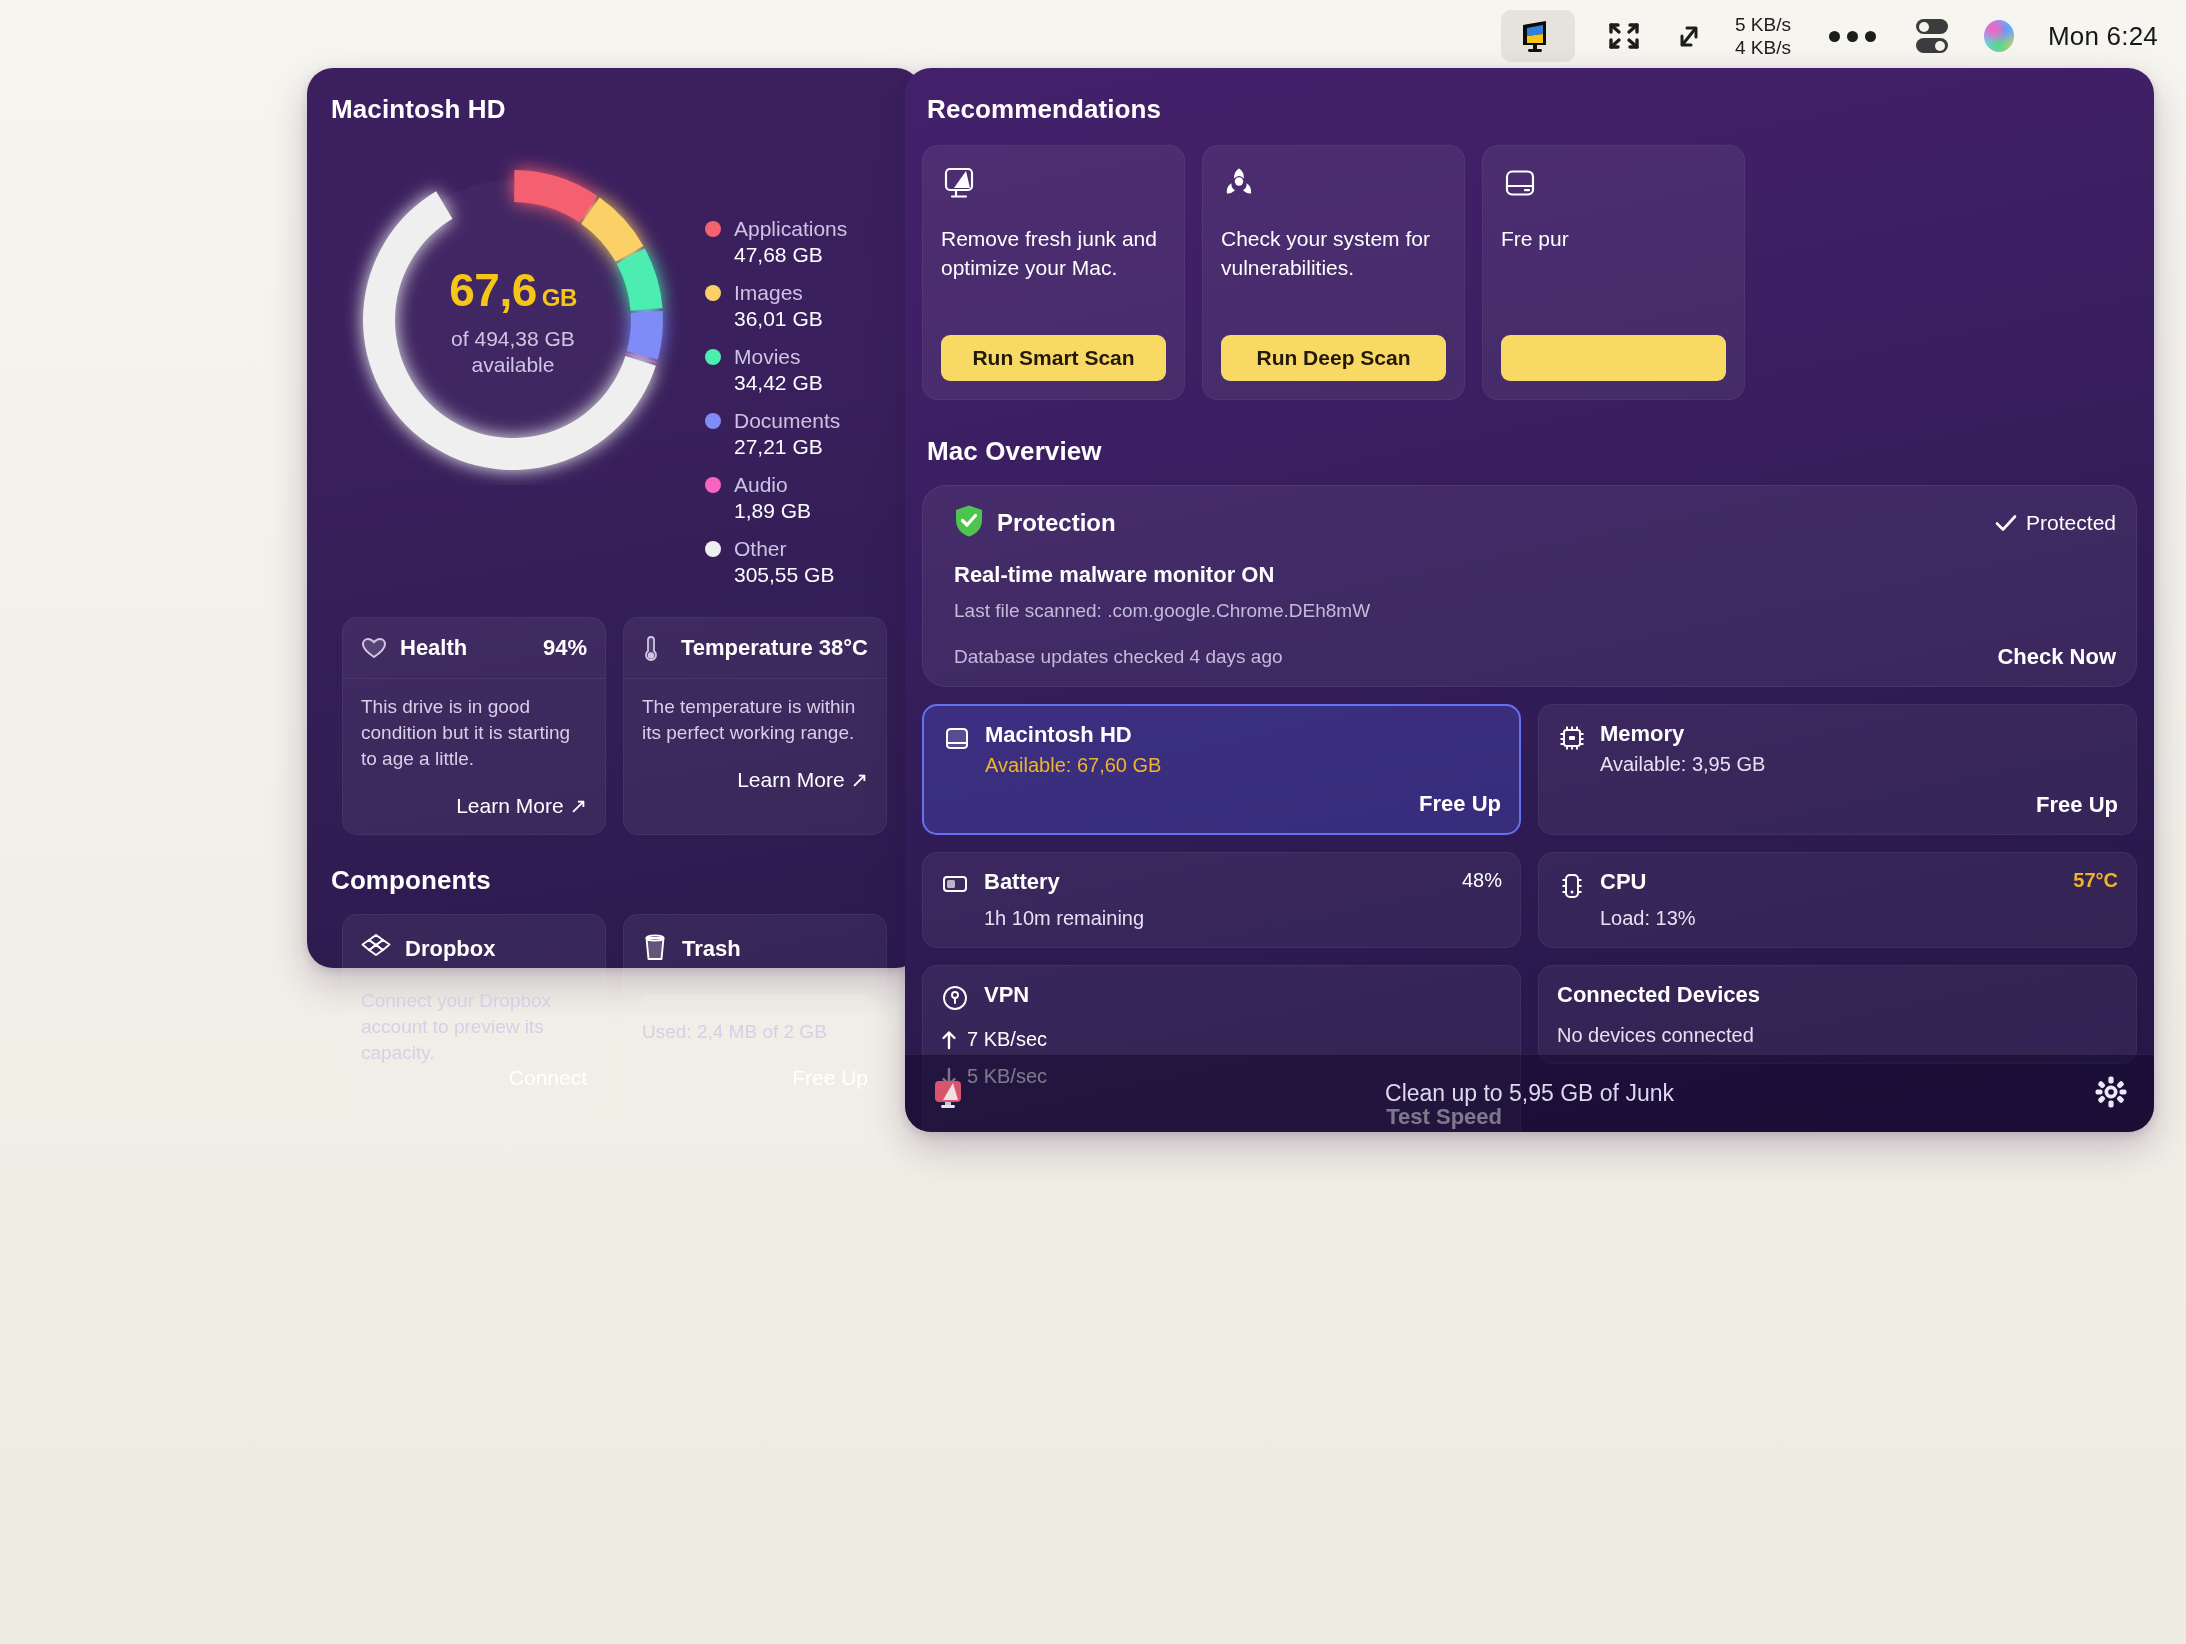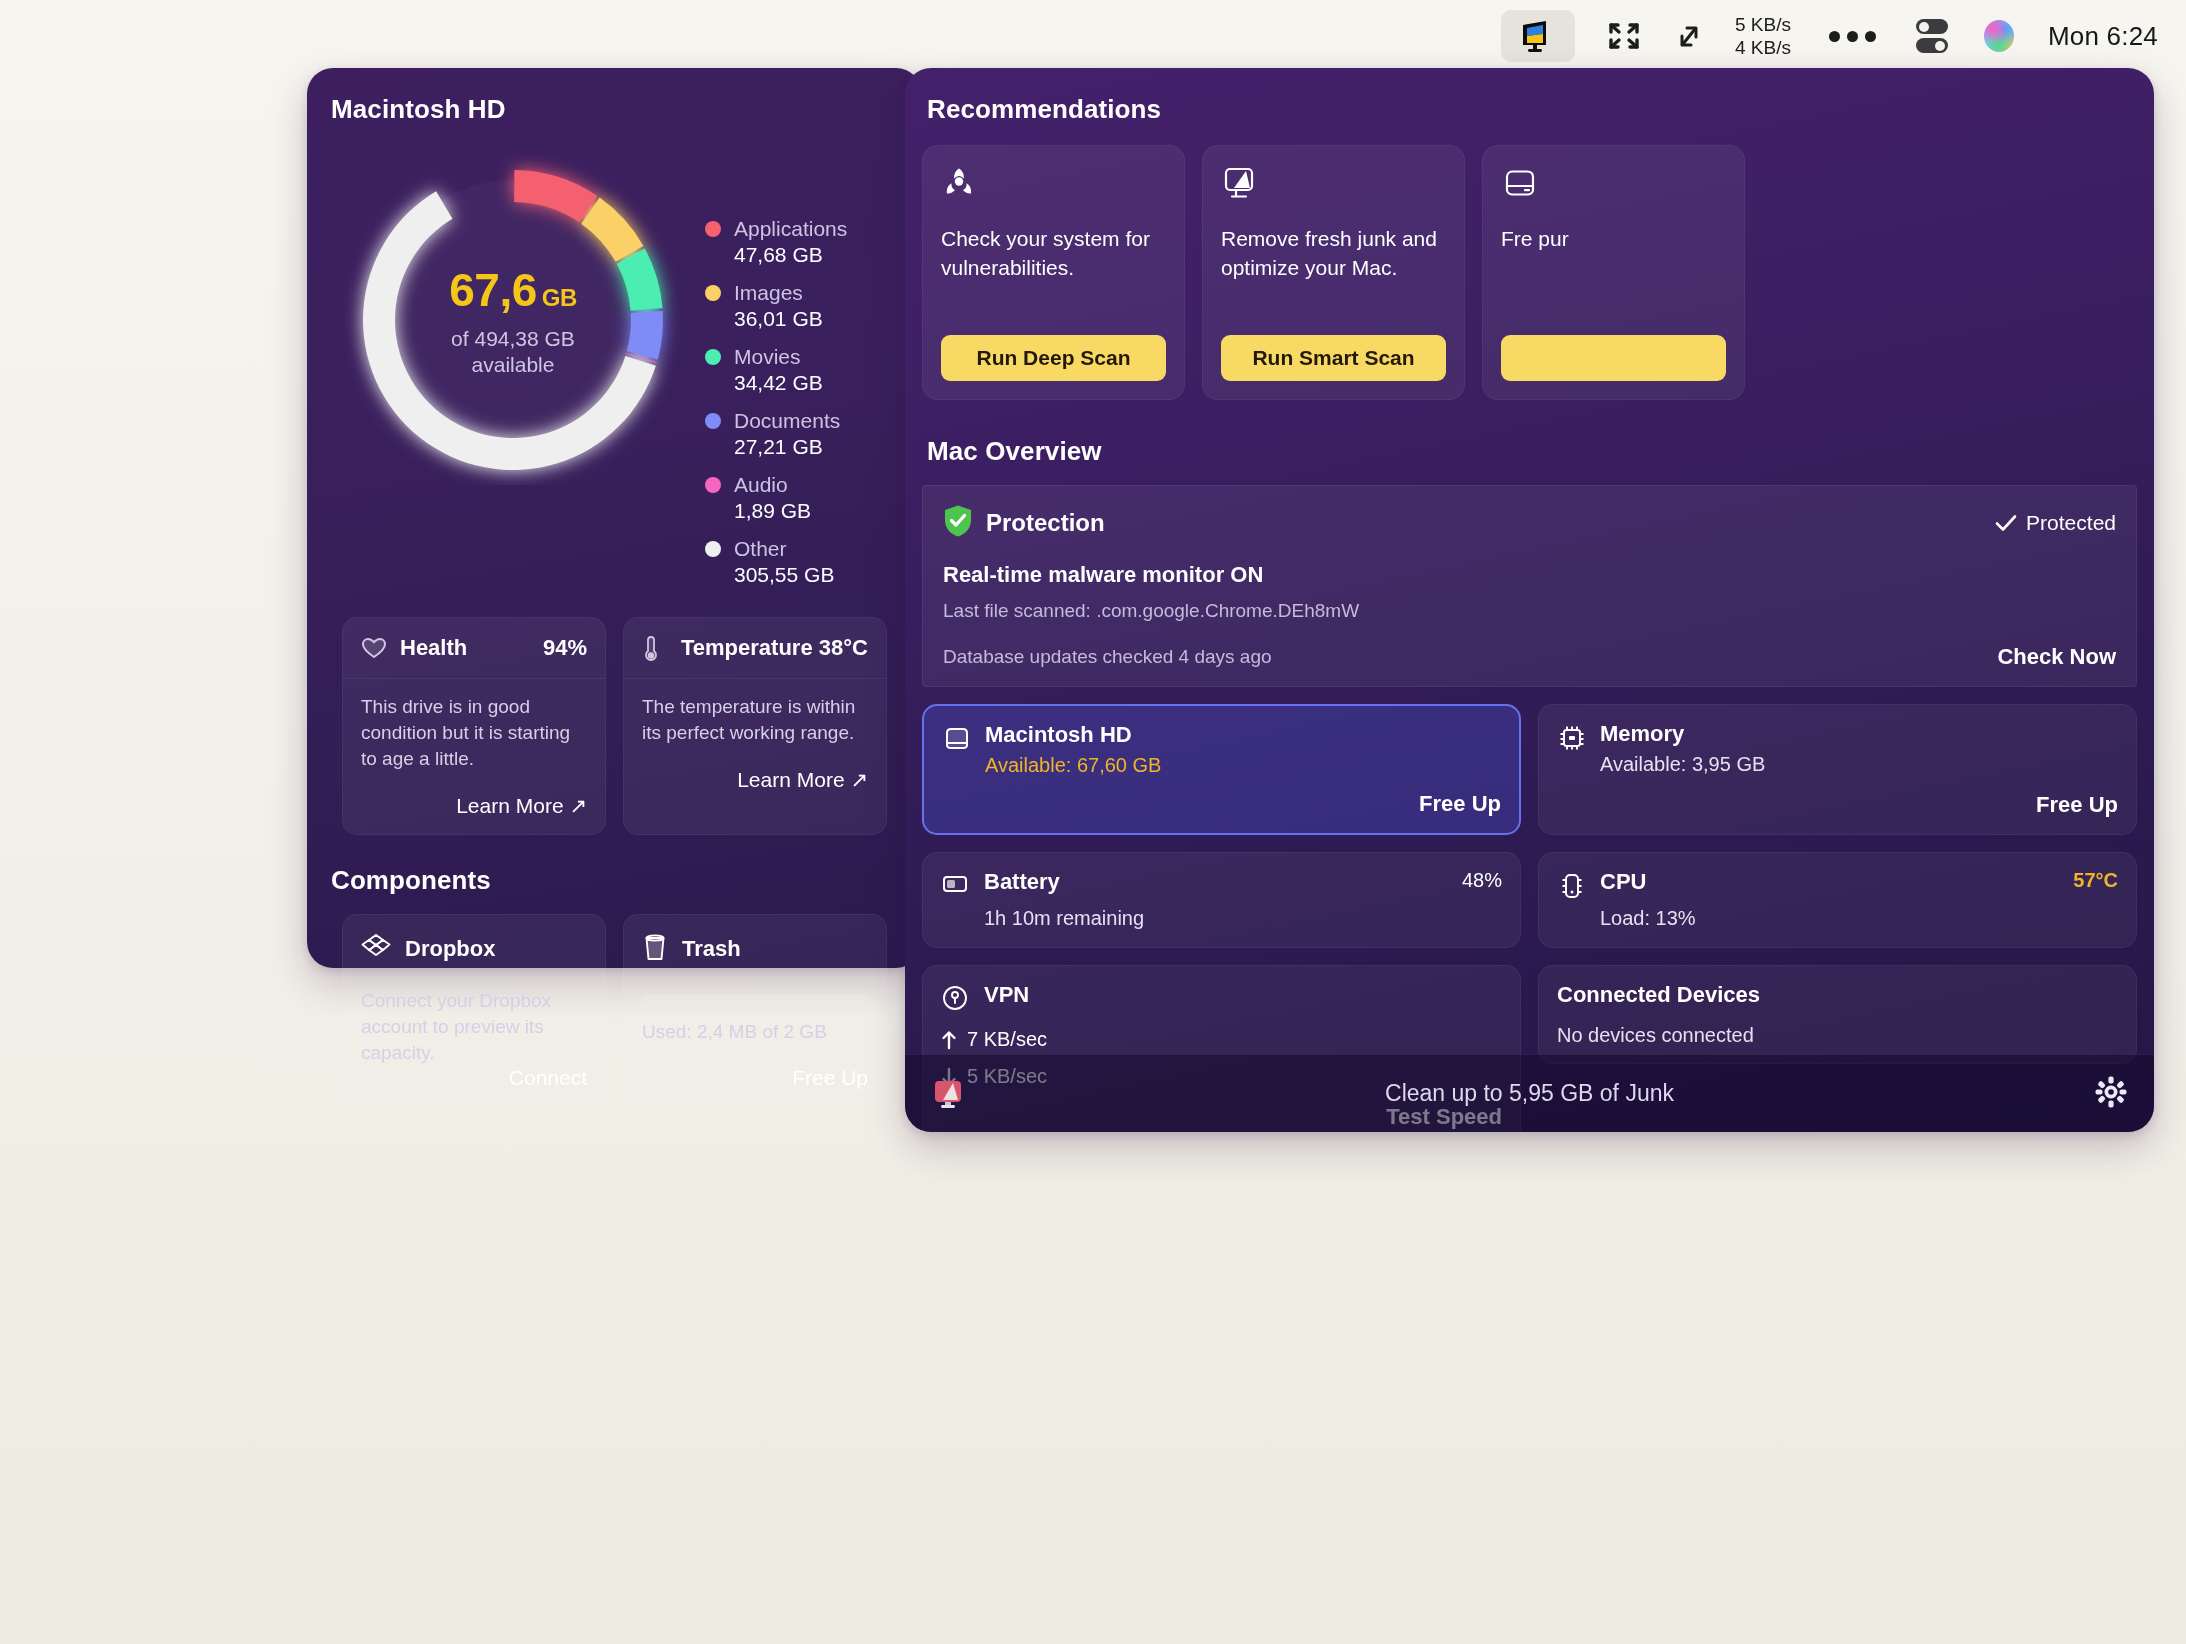--- a/index.html
+++ b/index.html
@@ -132,22 +132,22 @@
   .rec-btn {
     margin-top: auto; background: #f8d964; border-radius: 9px; height: 46px;
     display: flex; align-items: center; justify-content: center;
     color: #231a0b; font-size: 21px; font-weight: bold; cursor: pointer; border: none; width: 100%;
     font-family: "Liberation Sans", sans-serif;
   }
 
   
   .ov-head { padding-left: 22px; margin-top: 36px; }
   .prot-card {
-    margin: 18px 17px 0 17px; border-radius: 4px; background: rgba(255,255,255,.06);
-    border: 1px solid rgba(255,255,255,.06); padding: 18px 20px 16px 20px;
+    margin: 18px 17px 0 17px; border-radius: 24px; background: rgba(255,255,255,.06);
+    border: 1px solid rgba(255,255,255,.06); padding: 18px 20px 16px 31px;
   }
   .prot-top { display: flex; align-items: center; }
   .prot-title { color: #fff; font-size: 24px; font-weight: bold; margin-left: 13px; }
   .prot-status { margin-left: auto; color: #ffffff; font-size: 21px; display: flex; align-items: center; gap: 9px; }
   .prot-main { color: #fff; font-size: 22px; font-weight: bold; margin-top: 20px; }
   .prot-sub { color: #c4bada; font-size: 19px; margin-top: 12px; }
   .prot-foot { display: flex; align-items: center; margin-top: 22px; }
   .prot-foot .l { color: #c4bada; font-size: 19px; }
   .prot-foot .r { margin-left: auto; color: #fff; font-size: 22px; font-weight: bold; }
 
@@ -402,37 +402,37 @@
     </div>
   </div>
 </div>
 
 <div class="panel panel-right">
 
   <div class="sec-title rec-head">Recommendations</div>
 
   <div class="rec-strip" id="rec-strip">
       <div class="rec-card">
+        <div class="rec-ic"><svg width="40" height="36" viewBox="0 0 40 36" fill="none" stroke="#fff" stroke-width="2.2" stroke-linejoin="round">
+            <rect x="5" y="3" width="26" height="21" rx="4"></rect>
+            <path d="M25 5 L13 22 L29 22 Z" fill="#fff" stroke="none"></path>
+            <path d="M15 24 V29 M11 30.5 H25" stroke-linecap="round"></path>
+          </svg></div>
+        <div class="rec-text">Remove fresh junk and optimize your Mac.</div>
+        <button class="rec-btn">Run Smart Scan</button>
+      </div>
+      <div class="rec-card">
         <div class="rec-ic"><svg width="40" height="36" viewBox="0 0 40 36" fill="#fff">
             <circle cx="18" cy="15.5" r="4.2"></circle>
             <path d="M18 2.5 c4 2.5 5.5 7 4.6 10.2 c-1.1-2-3-2.8-4.6-2.8 s-3.5 .8-4.6 2.8 C12.5 9.5 14 5 18 2.5 Z"></path>
             <path d="M6 27.5 c-.8-4.7 1.6-8.8 4.6-10.2 c-.6 2.2 .3 4 1.3 5.1 c1 1.1 2.3 1.7 2.3 1.7 C12 26.2 9.3 28 6 27.5 Z"></path>
             <path d="M30 27.5 c-3.3 .5-6-1.3-8.2-3.4 c0 0 1.3-.6 2.3-1.7 c1-1.1 1.9-2.9 1.3-5.1 C28.4 18.7 30.8 22.8 30 27.5 Z"></path>
           </svg></div>
         <div class="rec-text">Check your system for vulnerabilities.</div>
         <button class="rec-btn">Run Deep Scan</button>
-      </div>
-      <div class="rec-card">
-        <div class="rec-ic"><svg width="40" height="36" viewBox="0 0 40 36" fill="none" stroke="#fff" stroke-width="2.2" stroke-linejoin="round">
-            <rect x="5" y="3" width="26" height="21" rx="4"></rect>
-            <path d="M25 5 L13 22 L29 22 Z" fill="#fff" stroke="none"></path>
-            <path d="M15 24 V29 M11 30.5 H25" stroke-linecap="round"></path>
-          </svg></div>
-        <div class="rec-text">Remove fresh junk and optimize your Mac.</div>
-        <button class="rec-btn">Run Smart Scan</button>
       </div>
       <div class="rec-card">
         <div class="rec-ic"><svg width="40" height="36" viewBox="0 0 40 36" fill="none" stroke="#fff" stroke-width="2.2" stroke-linejoin="round">
             <path d="M6 11 C6 7 9 5.5 12 5.5 H26 C29 5.5 32 7 32 11 V24 C32 27 29 28.5 26 28.5 H12 C9 28.5 6 27 6 24 Z"></path>
             <path d="M6 20 H32"></path>
             <path d="M24 24.2 H28" stroke-linecap="round"></path>
           </svg></div>
         <div class="rec-text">Fre pur</div>
         <button class="rec-btn"></button>
       </div>

